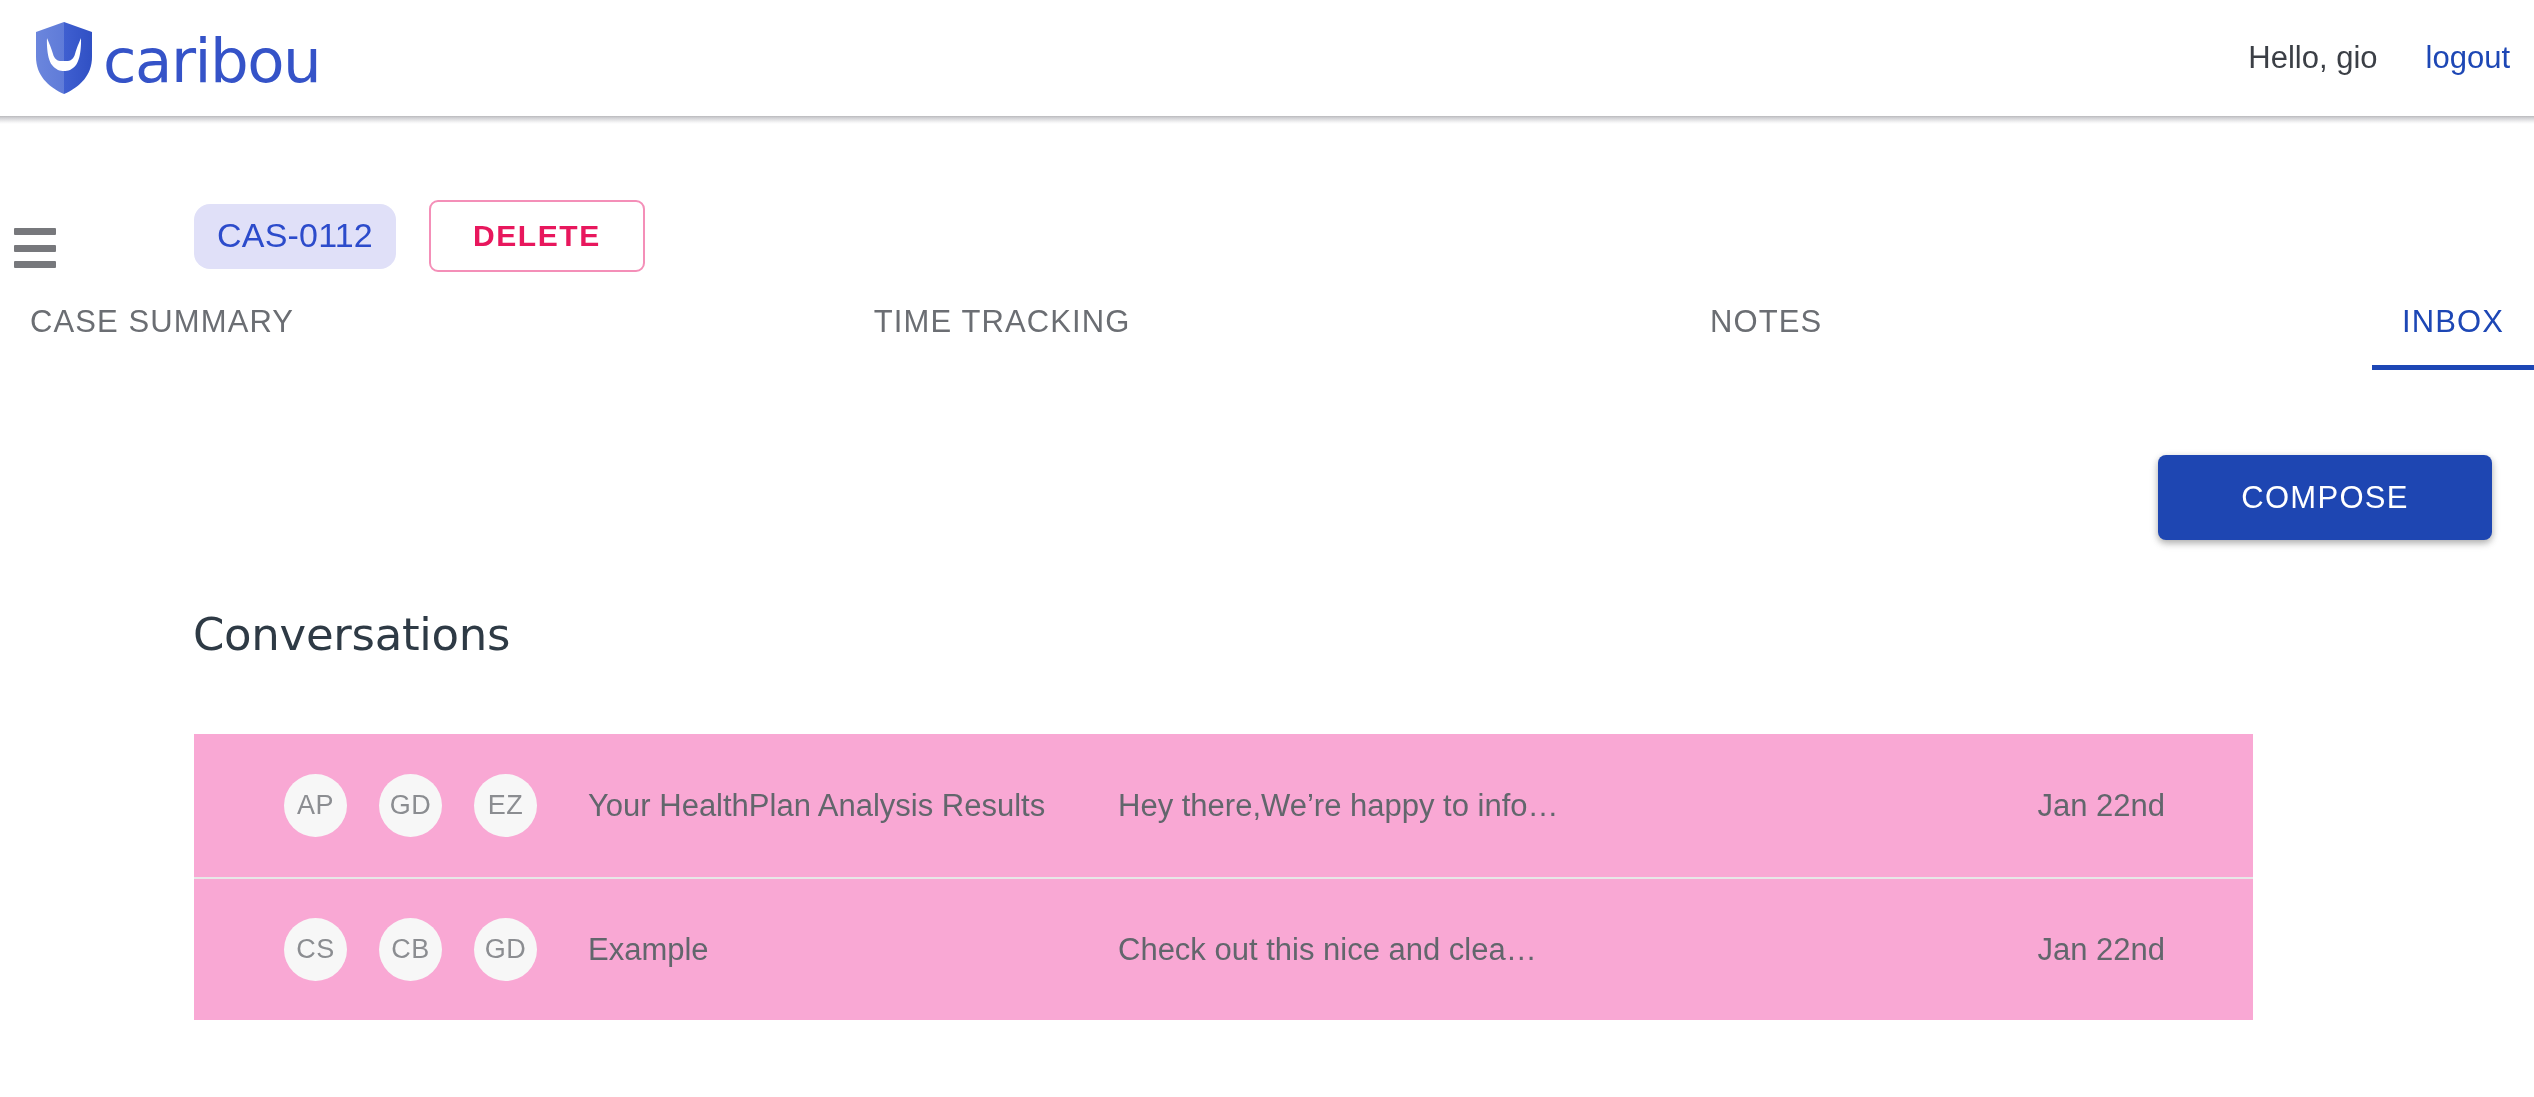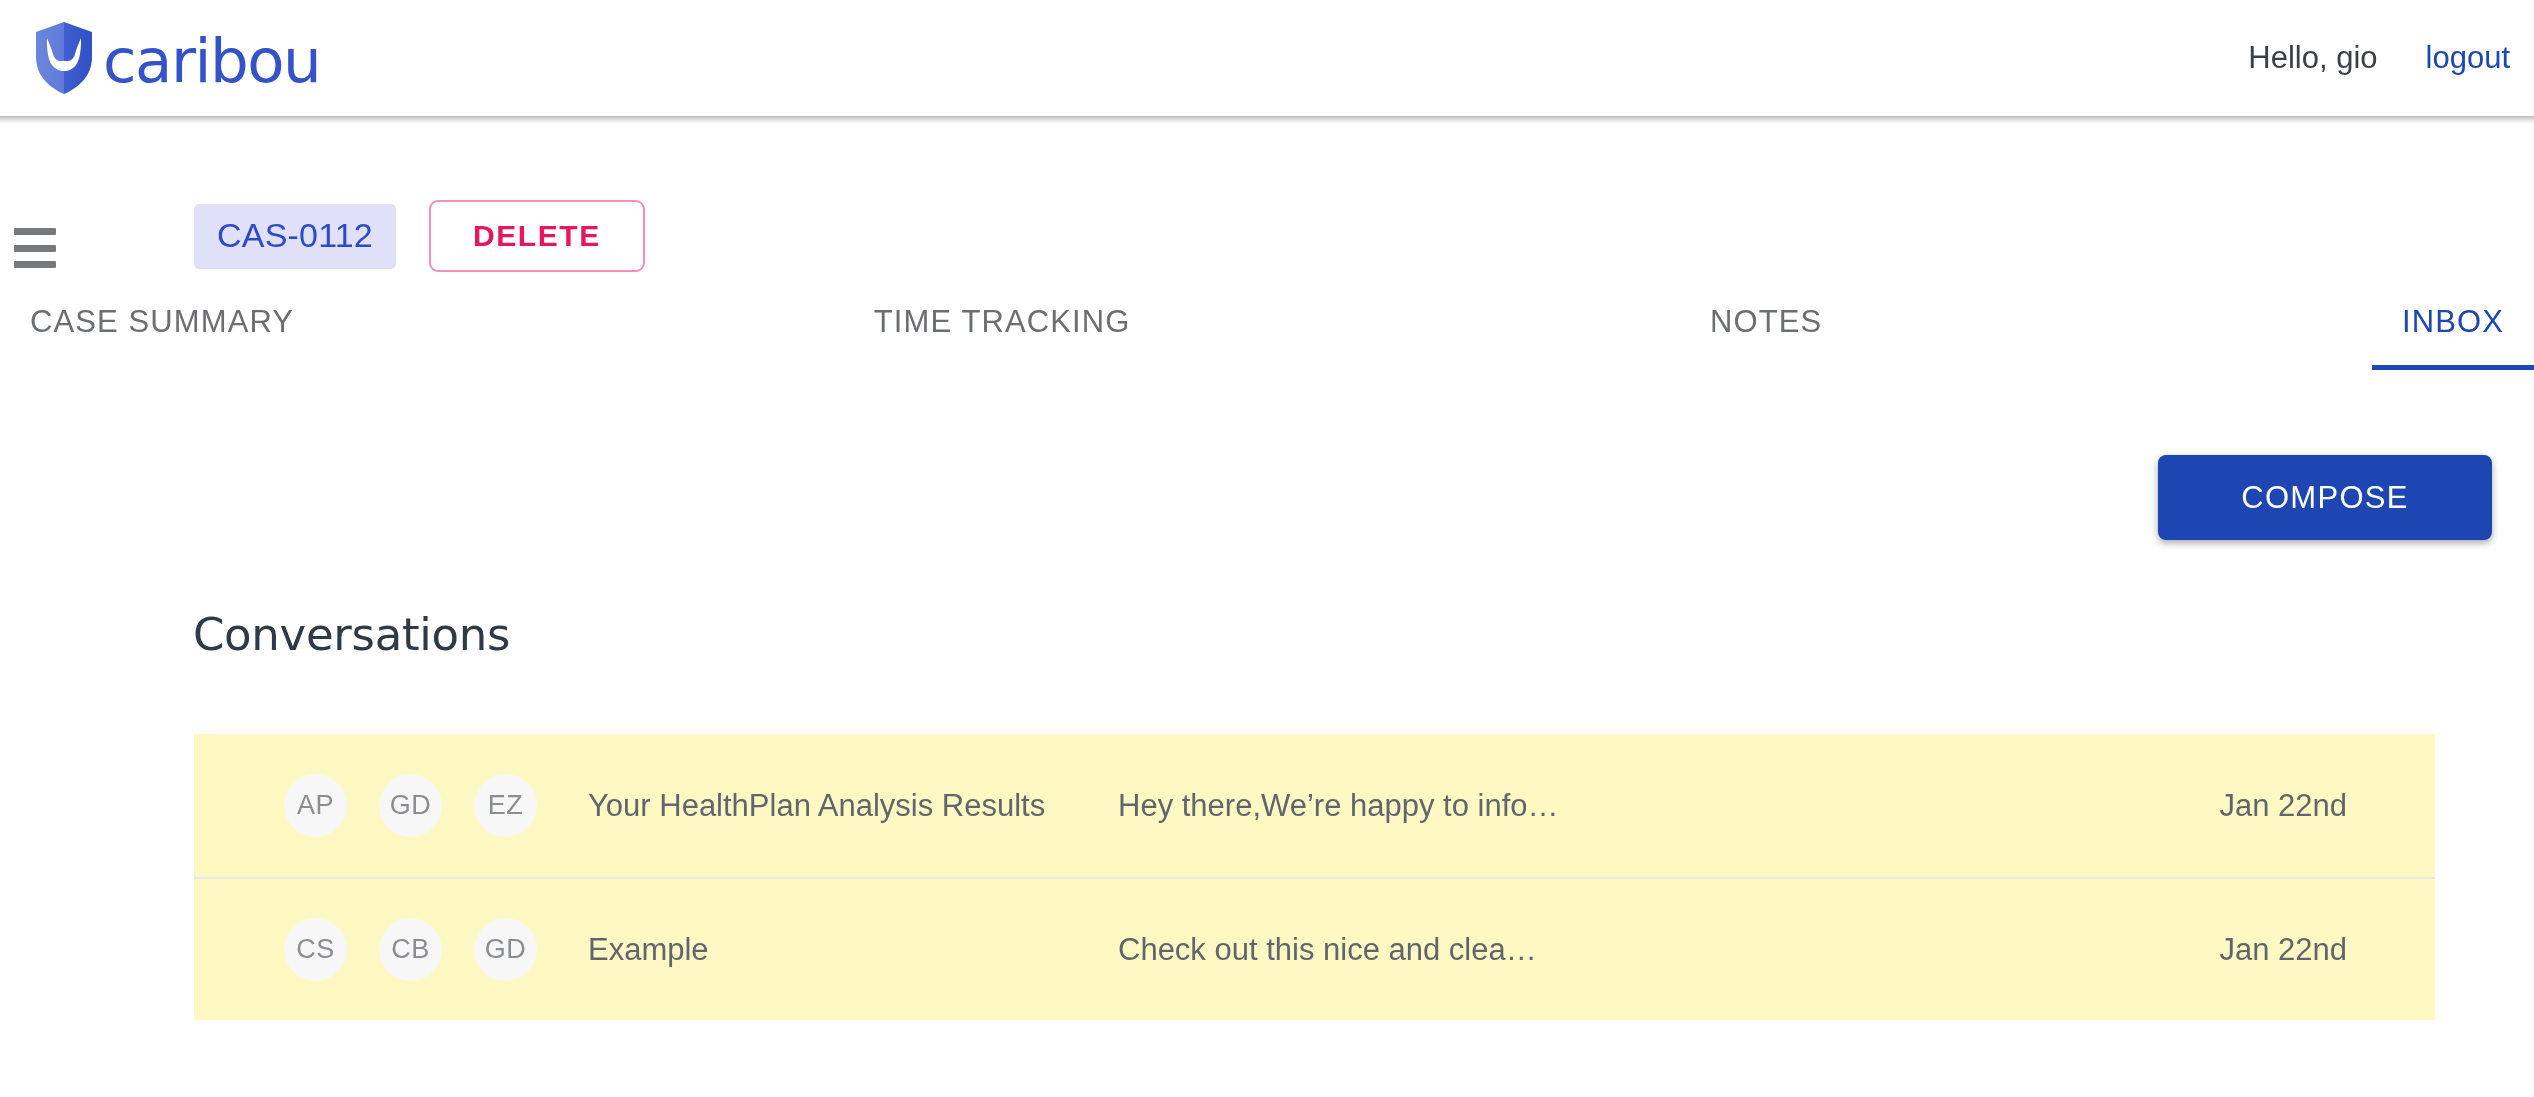--- a/index.html
+++ b/index.html
@@ -100,21 +100,21 @@
     display: flex;
     align-items: center;
     gap: 33px;
   }
   .case-badge {
     background: #e0e0f8;
     color: #2c4bcb;
     font-size: 34px;
     font-weight: 400;
     padding: 12px 23px 14px;
-    border-radius: 5px;
+    border-radius: 16px;
     letter-spacing: 0.2px;
     cursor: pointer;
     white-space: nowrap;
   }
   .delete-button {
     border: 2px solid #f48fb8;
     background: #ffffff;
     color: #e8175d;
     font-size: 30px;
     font-weight: bold;
@@ -185,22 +185,22 @@
     color: #2e3a45;
     font-weight: 400;
     letter-spacing: -0.3px;
     font-family: "DejaVu Sans", sans-serif;
   }
 
   .conversation-list {
     position: absolute;
     left: 194px;
     top: 734px;
-    width: 2241px;
-    background: #fef9c3;
+    width: 2059px;
+    background: #f9a8d4;
   }
   .conversation-row {
     position: relative;
     height: 143px;
     display: flex;
     align-items: center;
     cursor: pointer;
   }
   .conversation-row + .conversation-row {
     border-top: 2px solid #e7e7e7;

